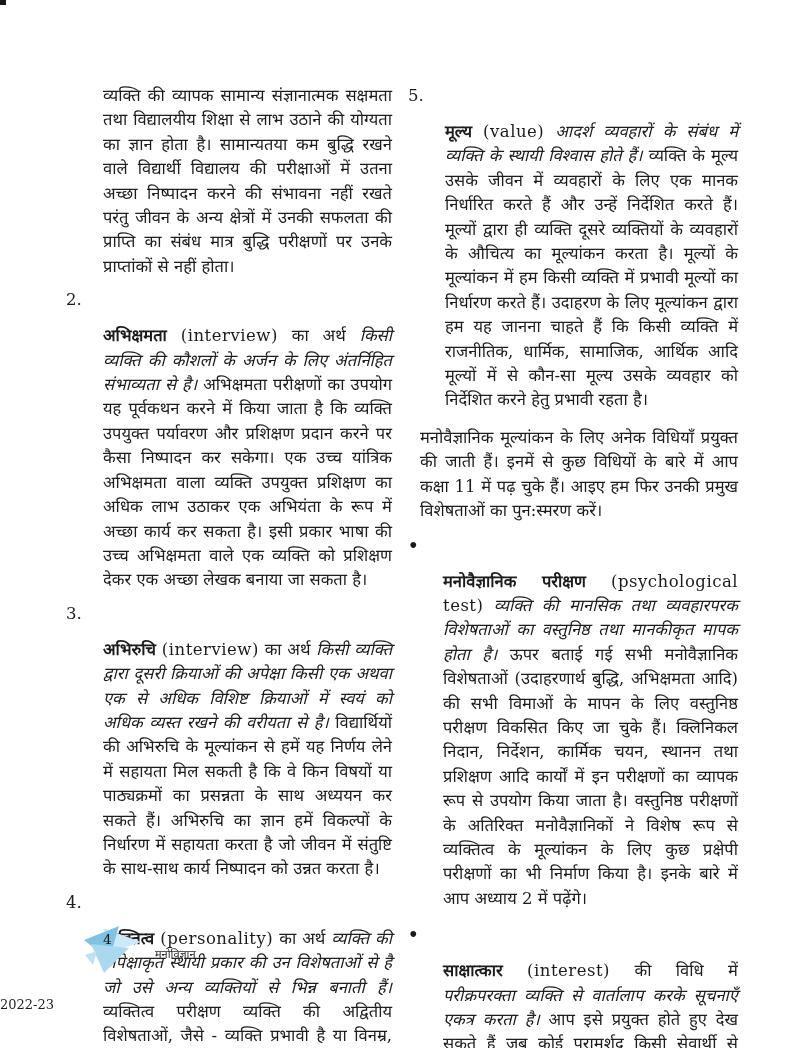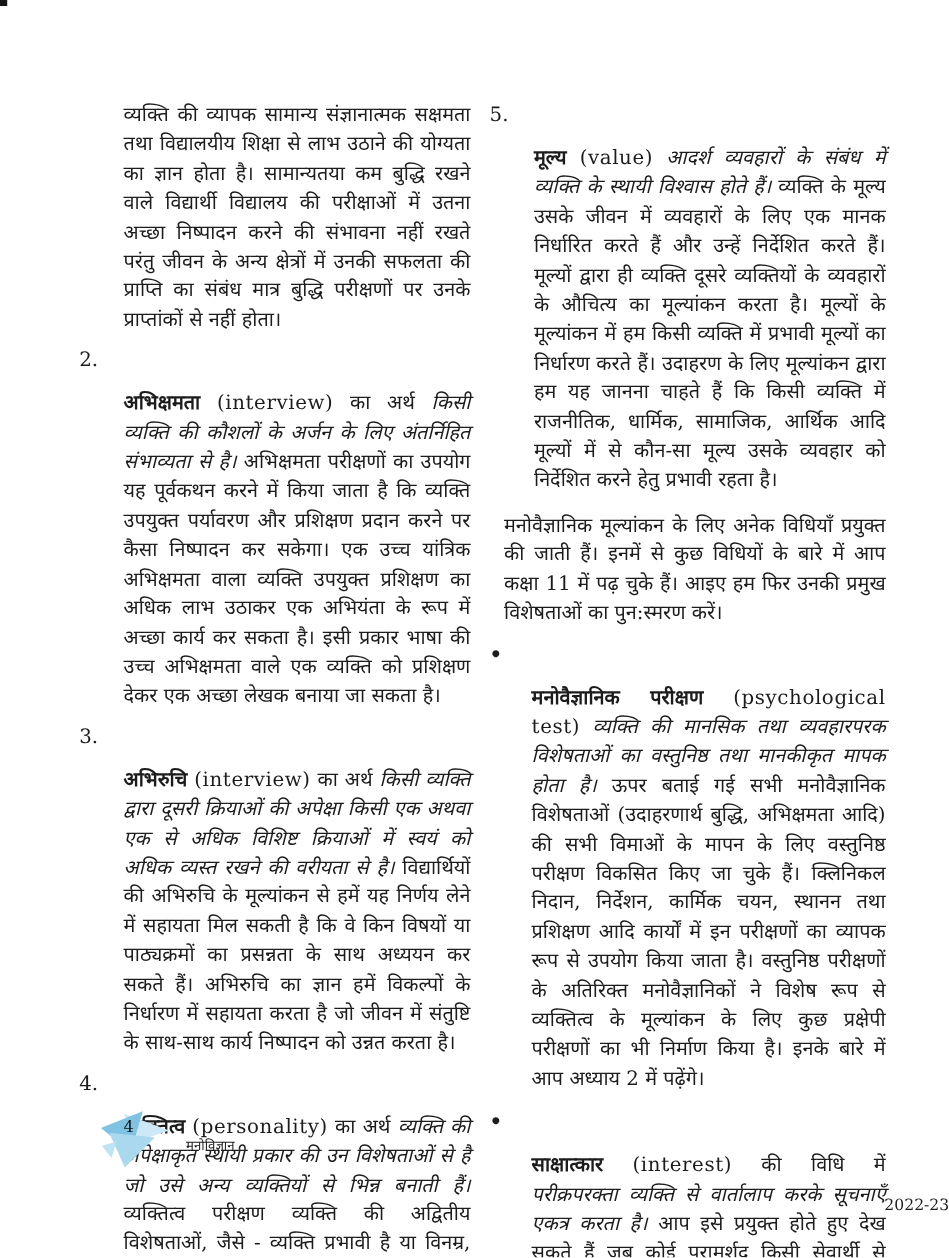--- a/index.html
+++ b/index.html
@@ -35,21 +35,21 @@
     position:absolute;left:20px;top:6px;
     font-size:13.5px;color:#111;
   }
   .footer-book{
     position:absolute;left:155px;top:946px;
     font-size:11px;
     text-align:right;
   }
   .footer-year{
     position:absolute;left:0;top:997px;width:100%;
-    text-align:right;font-size:13px;
+    text-align:left;font-size:13px;
   }
 </style>
 </head>
 <body>
 
 <div class="page">
 
   <div class="corner-mark"></div>
 
   <div class="col col-left">

